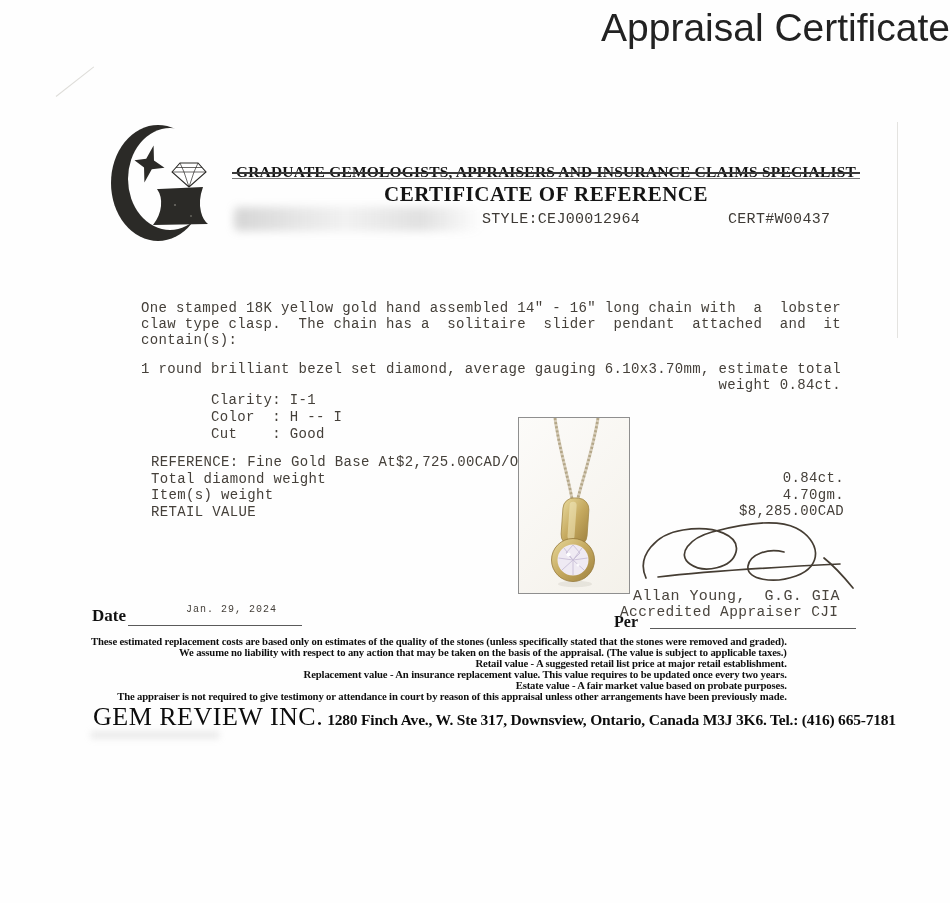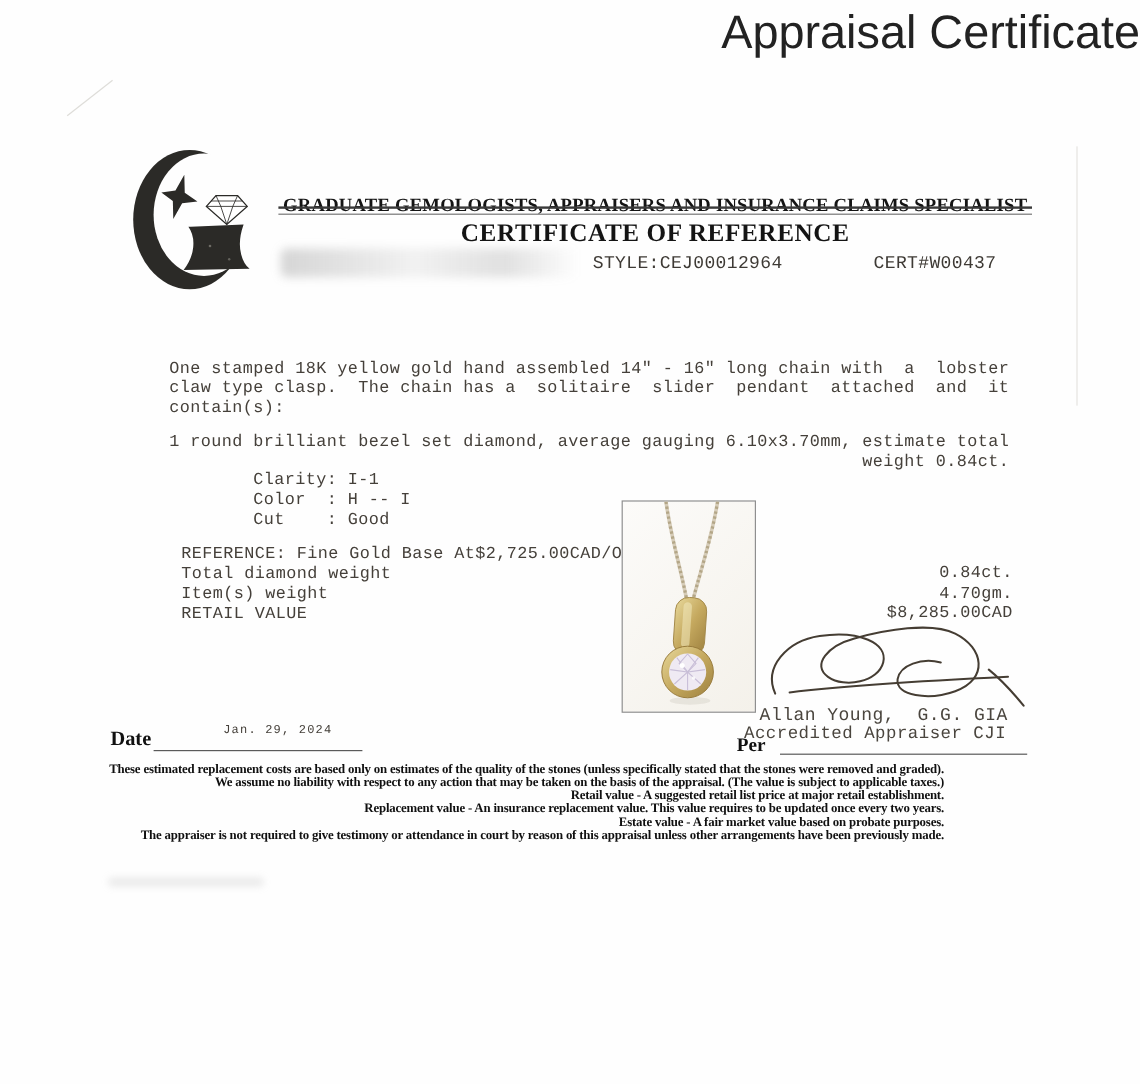--- a/index.html
+++ b/index.html
@@ -74,21 +74,21 @@
 
       <path d="M56,68 L100,66 Q95,80 98,91 Q100,99 105,103 L50,104 Q57,95 58,85 Q59,75 54,68 Z" fill="#2b2a27"></path>
       <circle cx="72" cy="84" r="1.1" fill="#8a8880" opacity=".7"></circle>
       <circle cx="88" cy="95" r="1" fill="#8a8880" opacity=".6"></circle>
     </svg>
   </div>
 
   <div class="abs org-line">GRADUATE GEMOLOGISTS, APPRAISERS AND INSURANCE CLAIMS SPECIALIST</div>
   <div class="abs double-rule"></div>
   <div class="abs cert-title">CERTIFICATE OF REFERENCE</div>
-  <div class="abs mono code-row" style="top:211px;left:482px;margin-left:12px;">STYLE:CEJ00012964</div>
+  <div class="abs mono code-row" style="top:211px;left:482px;">STYLE:CEJ00012964</div>
   <div class="abs mono code-row" style="top:211px;left:728px;">CERT#W00437</div>
 
   <div class="abs mono body-block" style="top:300px;left:141px;">One stamped 18K yellow gold hand assembled 14" - 16" long chain with  a  lobster
 claw type clasp.  The chain has a  solitaire  slider  pendant  attached  and  it
 contain(s):</div>
   <div class="abs mono body-block" style="top:361px;left:141px;text-align:right;">1 round brilliant bezel set diamond, average gauging 6.10x3.70mm, estimate total
 weight 0.84ct.</div>
   <div class="abs mono spec-block" style="top:392px;left:211px;">Clarity: I-1
 Color  : H -- I
 Cut    : Good</div>
@@ -159,14 +159,17 @@
 
   <div class="abs disclaimer">
     <div>These estimated replacement costs are based only on estimates of the  quality of the stones (unless specifically stated that the stones were removed and graded).</div>
     <div>We assume no liability with respect to any action that may be taken on the basis of the appraisal. (The value is subject to applicable taxes.)</div>
     <div>Retail value - A suggested retail list price at major retail establishment.</div>
     <div>Replacement value - An insurance replacement value. This value requires to be updated once every two years.</div>
     <div>Estate value - A fair market value based on probate purposes.</div>
     <div>The appraiser is not required to give testimony or attendance in court by reason of this appraisal unless other arrangements have been previously made.</div>
   </div>
 
+  <div class="abs footer">
+    <span class="company">GEM REVIEW INC.</span><span class="address">1280 Finch Ave., W. Ste 317, Downsview, Ontario, Canada M3J 3K6.  Tel.: (416) 665-7181</span>
+  </div>
 
 </div>
 
 </body></html>

